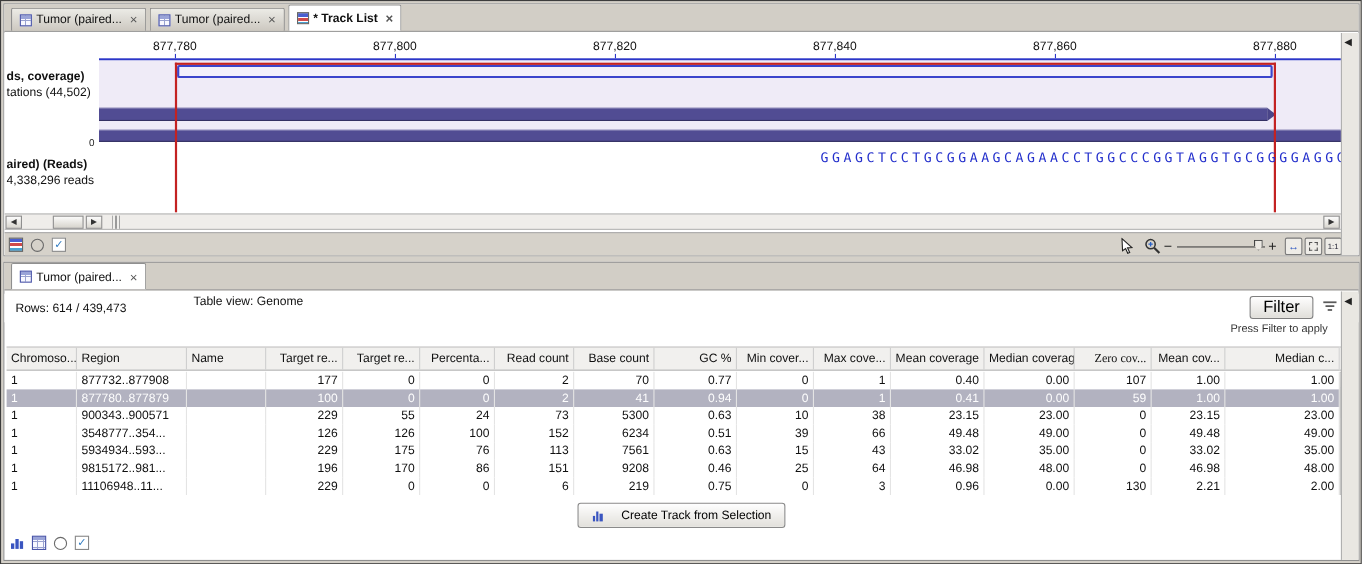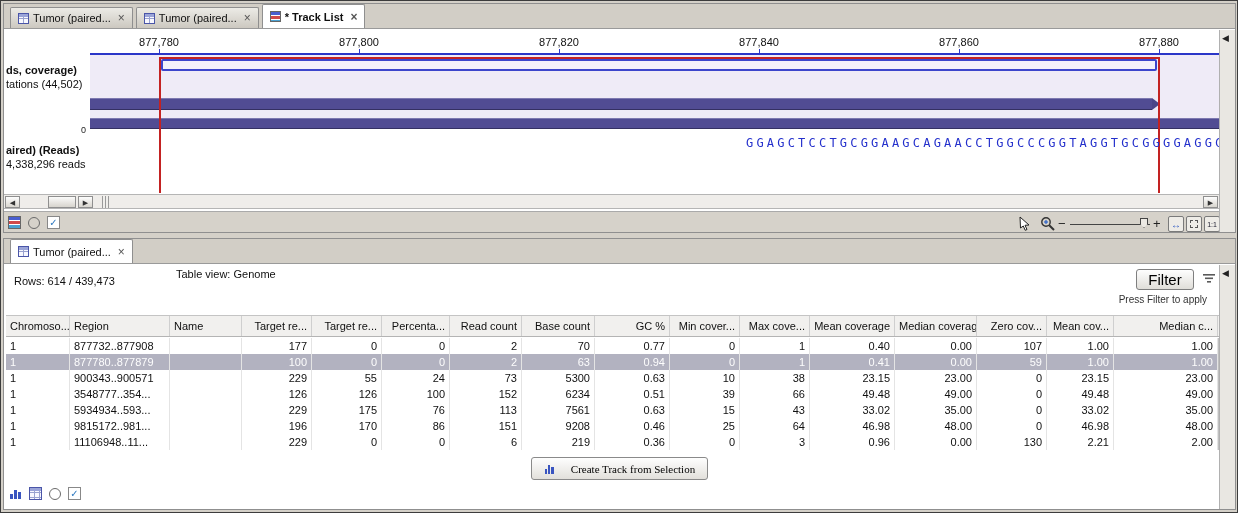--- a/index.html
+++ b/index.html
@@ -96,21 +96,21 @@
   .td{flex:none;line-height:16px;padding:0 4px;border-right:1px solid #e4e4e4;overflow:hidden;white-space:nowrap}
   .al{text-align:left}.ar{text-align:right}
   .vscroll{position:absolute;left:1214px;top:99px;width:16px;height:112px;background:#f4f3f1;border:1px solid #c0c0c0}
   .vs-up{position:absolute;left:0;top:0;width:14px;height:14px;background:linear-gradient(#fdfdfd,#dbd8d2);
          border-bottom:1px solid #9a9a9a;font-size:7px;text-align:center;line-height:13px;color:#333;cursor:pointer}
   .vs-thumb{position:absolute;left:0;top:15px;width:14px;height:26px;background:linear-gradient(#fbfbfa,#d7d4cd);
             border:1px solid #9a9a9a;cursor:pointer}
   .btn-row{position:absolute;left:0;right:0;top:218px;height:26px;display:flex;justify-content:center}
   .create-btn{display:flex;align-items:center;gap:16px;height:23px;padding:0 12px;
               background:linear-gradient(#fefefe,#e2e0db);border:1px solid #8a8a8a;border-radius:3px;
-              font-family:Liberation Serif, serif;font-size:11px;cursor:pointer}
+              font-family:Liberation Sans, sans-serif;font-size:11px;cursor:pointer}
   .view-icons{position:absolute;left:5px;top:248px;display:flex;gap:7px;align-items:center}
 </style>
 </head>
 <body>
 
 <div id="win">
 
   <div class="panel" id="top-panel">
     <div class="tabbar">
       <div class="tab">
@@ -243,21 +243,21 @@
         <div class="th ar" style="width: 70px;">Target re...</div>
         <div class="th ar" style="width: 70px;">Target re...</div>
         <div class="th ar" style="width: 68px;">Percenta...</div>
         <div class="th ar" style="width: 72px;">Read count</div>
         <div class="th ar" style="width: 73px;">Base count</div>
         <div class="th ar" style="width: 75px;">GC %</div>
         <div class="th ar" style="width: 70px;">Min cover...</div>
         <div class="th ar" style="width: 70px;">Max cove...</div>
         <div class="th ar" style="width: 85px;">Mean coverage</div>
         <div class="th ar" style="width: 82px;">Median coverage</div>
-        <div class="th ar" style="width: 70px;">Zero cov...</div>
+        <div class="th ar" style="width: 70px; font-family: Liberation Serif, serif;">Zero cov...</div>
         <div class="th ar" style="width: 67px;">Mean cov...</div>
         <div class="th ar" style="width: 58px; flex: 1 1 0%;">Median c...</div>
       </div>
     <div class="thead-corner"></div>
     <div class="tbody" id="table-body">
         <div class="tr">
           <div class="td al" style="width: 64px;">1</div>
           <div class="td al" style="width: 100px;">877732..877908</div>
           <div class="td al" style="width: 72px;"></div>
           <div class="td ar" style="width: 70px;">177</div>
@@ -275,21 +275,21 @@
           <div class="td ar" style="width: 58px; flex: 1 1 0%;">1.00</div>
         </div>
         <div class="tr sel">
           <div class="td al" style="width: 64px;">1</div>
           <div class="td al" style="width: 100px;">877780..877879</div>
           <div class="td al" style="width: 72px;"></div>
           <div class="td ar" style="width: 70px;">100</div>
           <div class="td ar" style="width: 70px;">0</div>
           <div class="td ar" style="width: 68px;">0</div>
           <div class="td ar" style="width: 72px;">2</div>
-          <div class="td ar" style="width: 73px;">63</div>
+          <div class="td ar" style="width: 73px;">41</div>
           <div class="td ar" style="width: 75px;">0.94</div>
           <div class="td ar" style="width: 70px;">0</div>
           <div class="td ar" style="width: 70px;">1</div>
           <div class="td ar" style="width: 85px;">0.41</div>
           <div class="td ar" style="width: 82px;">0.00</div>
           <div class="td ar" style="width: 70px;">59</div>
           <div class="td ar" style="width: 67px;">1.00</div>
           <div class="td ar" style="width: 58px; flex: 1 1 0%;">1.00</div>
         </div>
         <div class="tr">
@@ -366,21 +366,21 @@
         </div>
         <div class="tr">
           <div class="td al" style="width: 64px;">1</div>
           <div class="td al" style="width: 100px;">11106948..11...</div>
           <div class="td al" style="width: 72px;"></div>
           <div class="td ar" style="width: 70px;">229</div>
           <div class="td ar" style="width: 70px;">0</div>
           <div class="td ar" style="width: 68px;">0</div>
           <div class="td ar" style="width: 72px;">6</div>
           <div class="td ar" style="width: 73px;">219</div>
-          <div class="td ar" style="width: 75px;">0.36</div>
+          <div class="td ar" style="width: 75px;">0.75</div>
           <div class="td ar" style="width: 70px;">0</div>
           <div class="td ar" style="width: 70px;">3</div>
           <div class="td ar" style="width: 85px;">0.96</div>
           <div class="td ar" style="width: 82px;">0.00</div>
           <div class="td ar" style="width: 70px;">130</div>
           <div class="td ar" style="width: 67px;">2.21</div>
           <div class="td ar" style="width: 58px; flex: 1 1 0%;">2.00</div>
         </div>
       </div>
 

